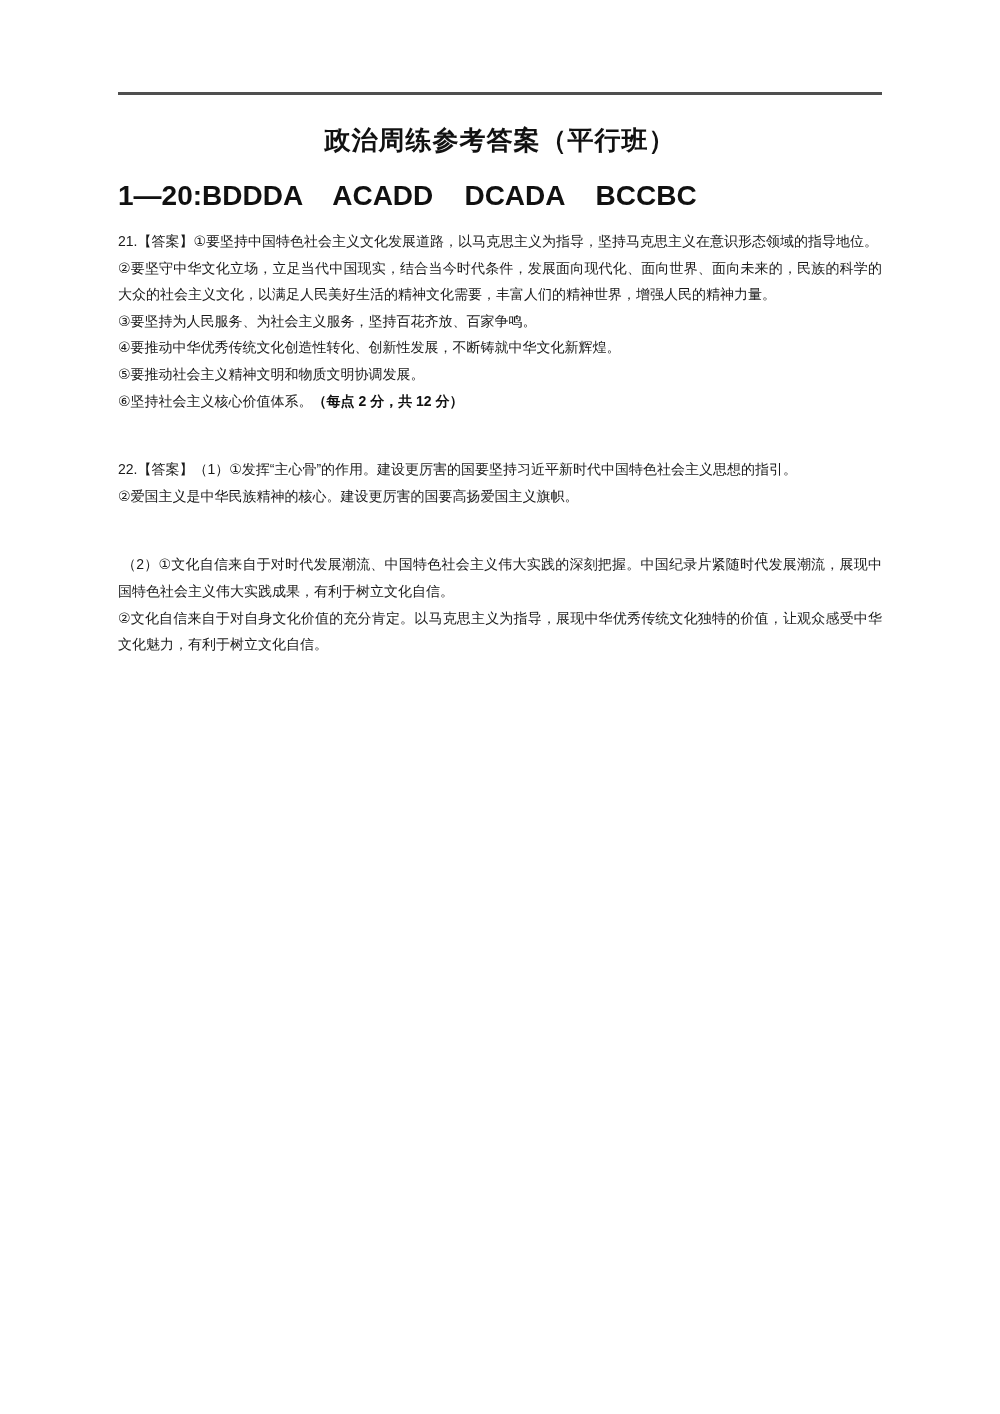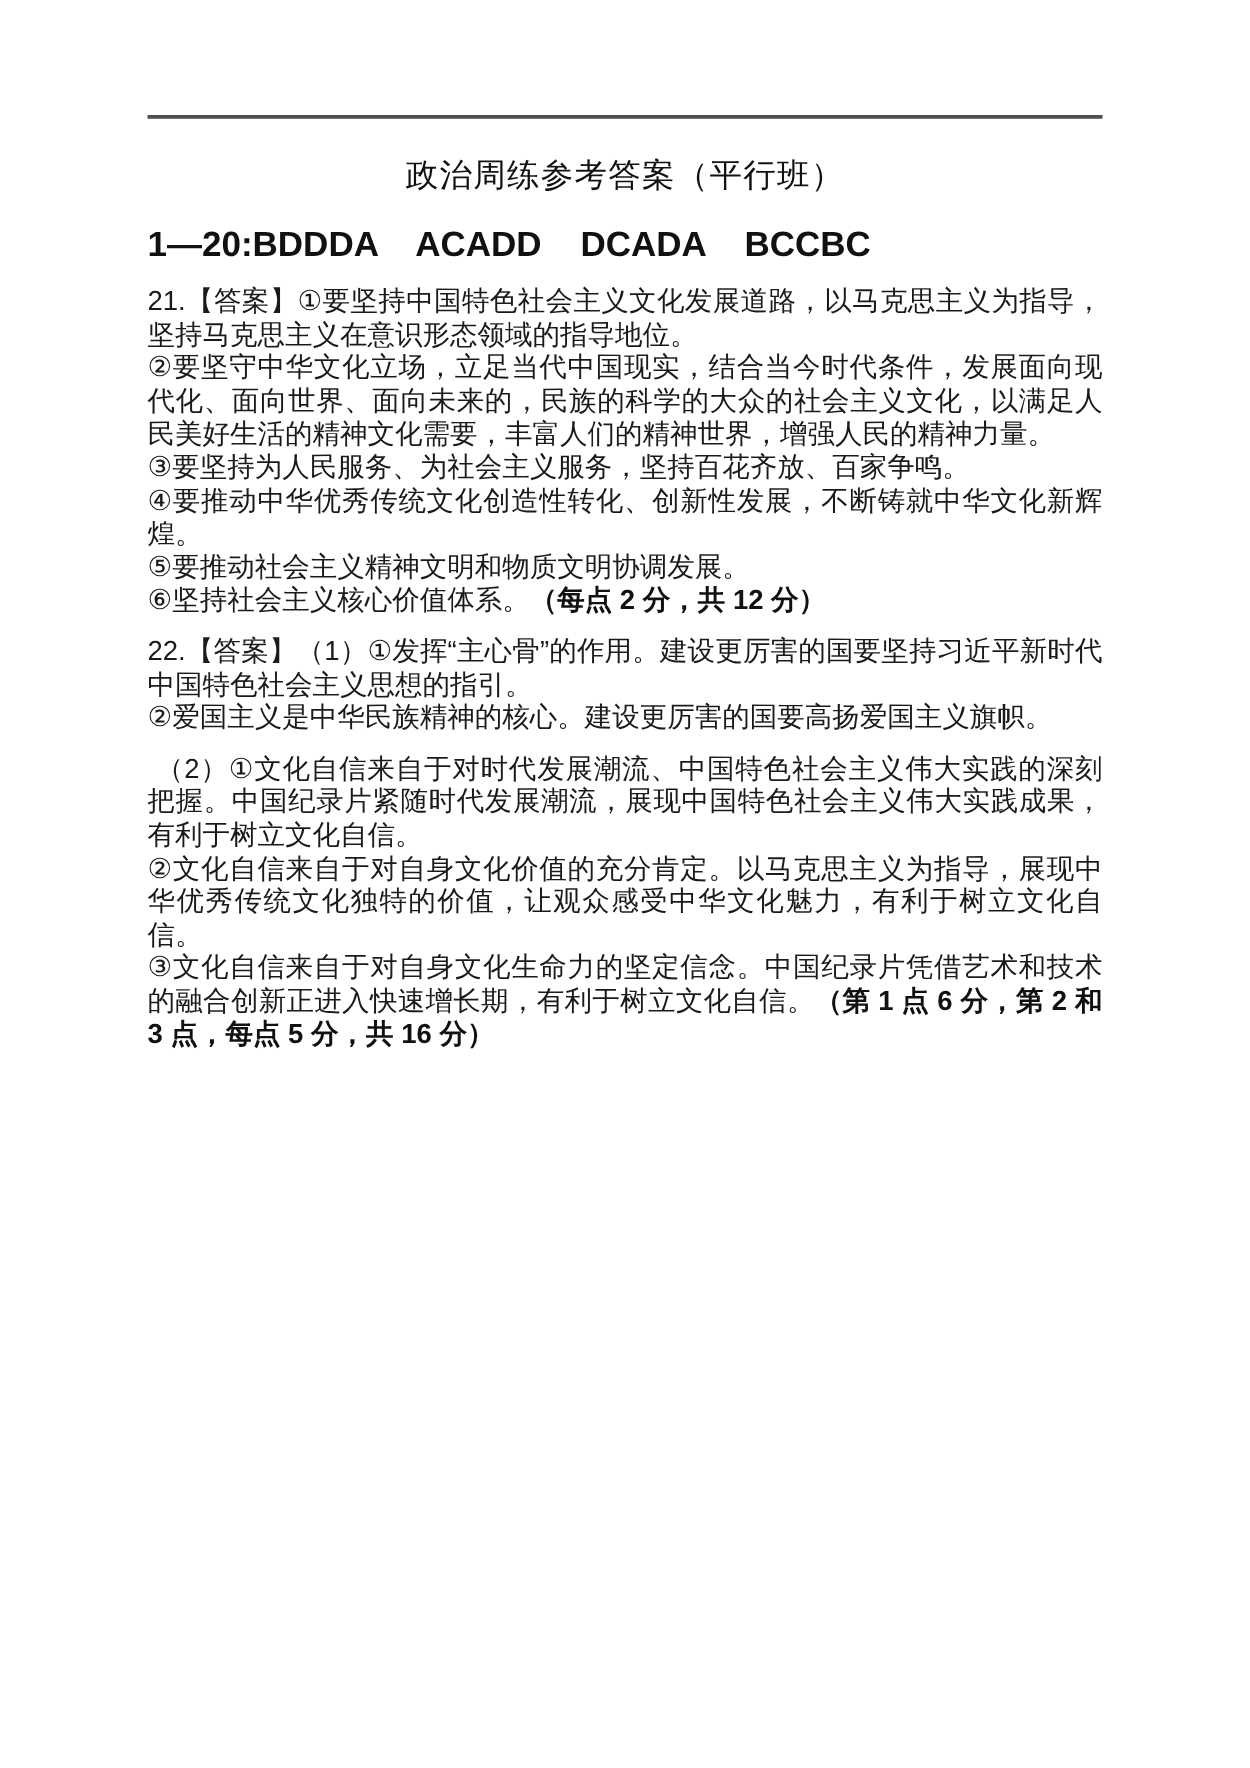--- a/index.html
+++ b/index.html
@@ -24,42 +24,42 @@
   .top-rule {
     margin-top: 92px;
     height: 0;
     border: none;
     border-top: 3px solid #4f4f4f;
   }
   .title {
     margin: 28px 0 0 0;
     text-align: center;
     font-size: 26px;
-    font-weight: 400;
+    font-weight: 700;
     line-height: 34px;
     letter-spacing: 1px;
     color: #111111;
   }
   .mc-line {
     margin-top: 25px;
     font-size: 28px;
     font-weight: 700;
     line-height: 28px;
     color: #111111;
     white-space: pre-wrap;
   }
   .answer-block {
     margin-top: 18px;
   }
   .answer-block.gap-lg {
-    margin-top: 14px;
+    margin-top: 42px;
   }
   .answer-block p {
     margin: 0;
-    font-size: 22px;
+    font-size: 14px;
     line-height: 26.6px;
     text-align: justify;
     white-space: pre-wrap;
     word-break: break-all;
   }
   .score-note {
     font-weight: 700;
     color: #111111;
   }
 </style>
@@ -84,16 +84,15 @@
   </section>
 
   <section class="answer-block gap-lg">
     <p><span>22.【答案】（1）①发挥“主心骨”的作用。建设更厉害的国要坚持习近平新时代中国特色社会主义思想的指引。</span></p>
     <p><span>②爱国主义是中华民族精神的核心。建设更厉害的国要高扬爱国主义旗帜。</span></p>
   </section>
 
   <section class="answer-block gap-lg">
     <p><span> （2）①文化自信来自于对时代发展潮流、中国特色社会主义伟大实践的深刻把握。中国纪录片紧随时代发展潮流，展现中国特色社会主义伟大实践成果，有利于树立文化自信。</span></p>
     <p><span>②文化自信来自于对自身文化价值的充分肯定。以马克思主义为指导，展现中华优秀传统文化独特的价值，让观众感受中华文化魅力，有利于树立文化自信。</span></p>
-    <p><span>③文化自信来自于对自身文化生命力的坚定信念。中国纪录片凭借艺术和技术的融合创新正进入快速增长期，有利于树立文化自信。</span><span class="score-note">（第 1 点 6 分，第 2 和 3 点，每点 5 分，共 16 分）</span></p>
   </section>
 
 </div>
 
 </body></html>

